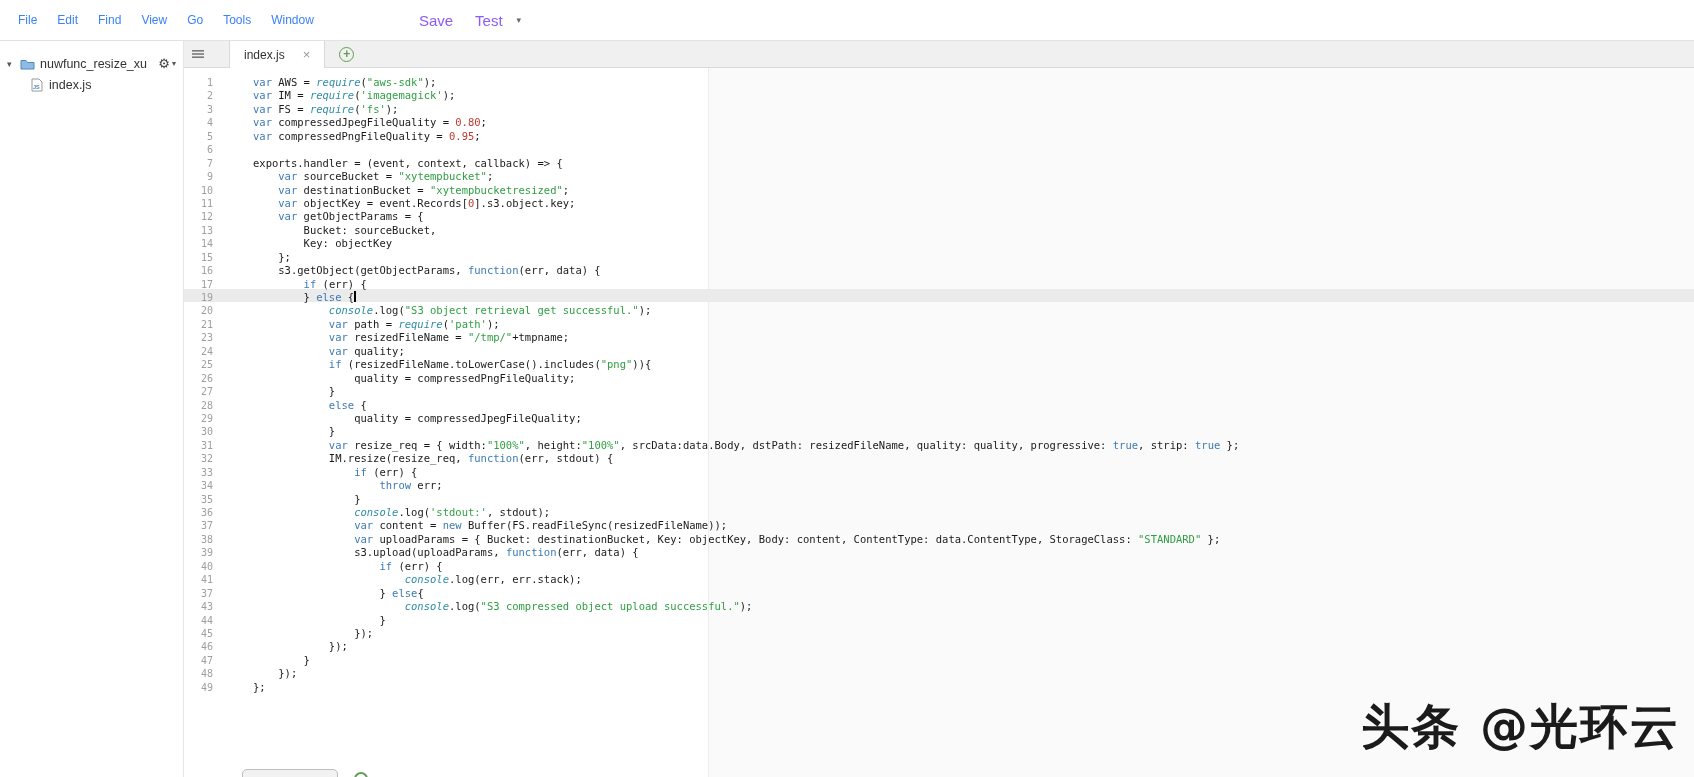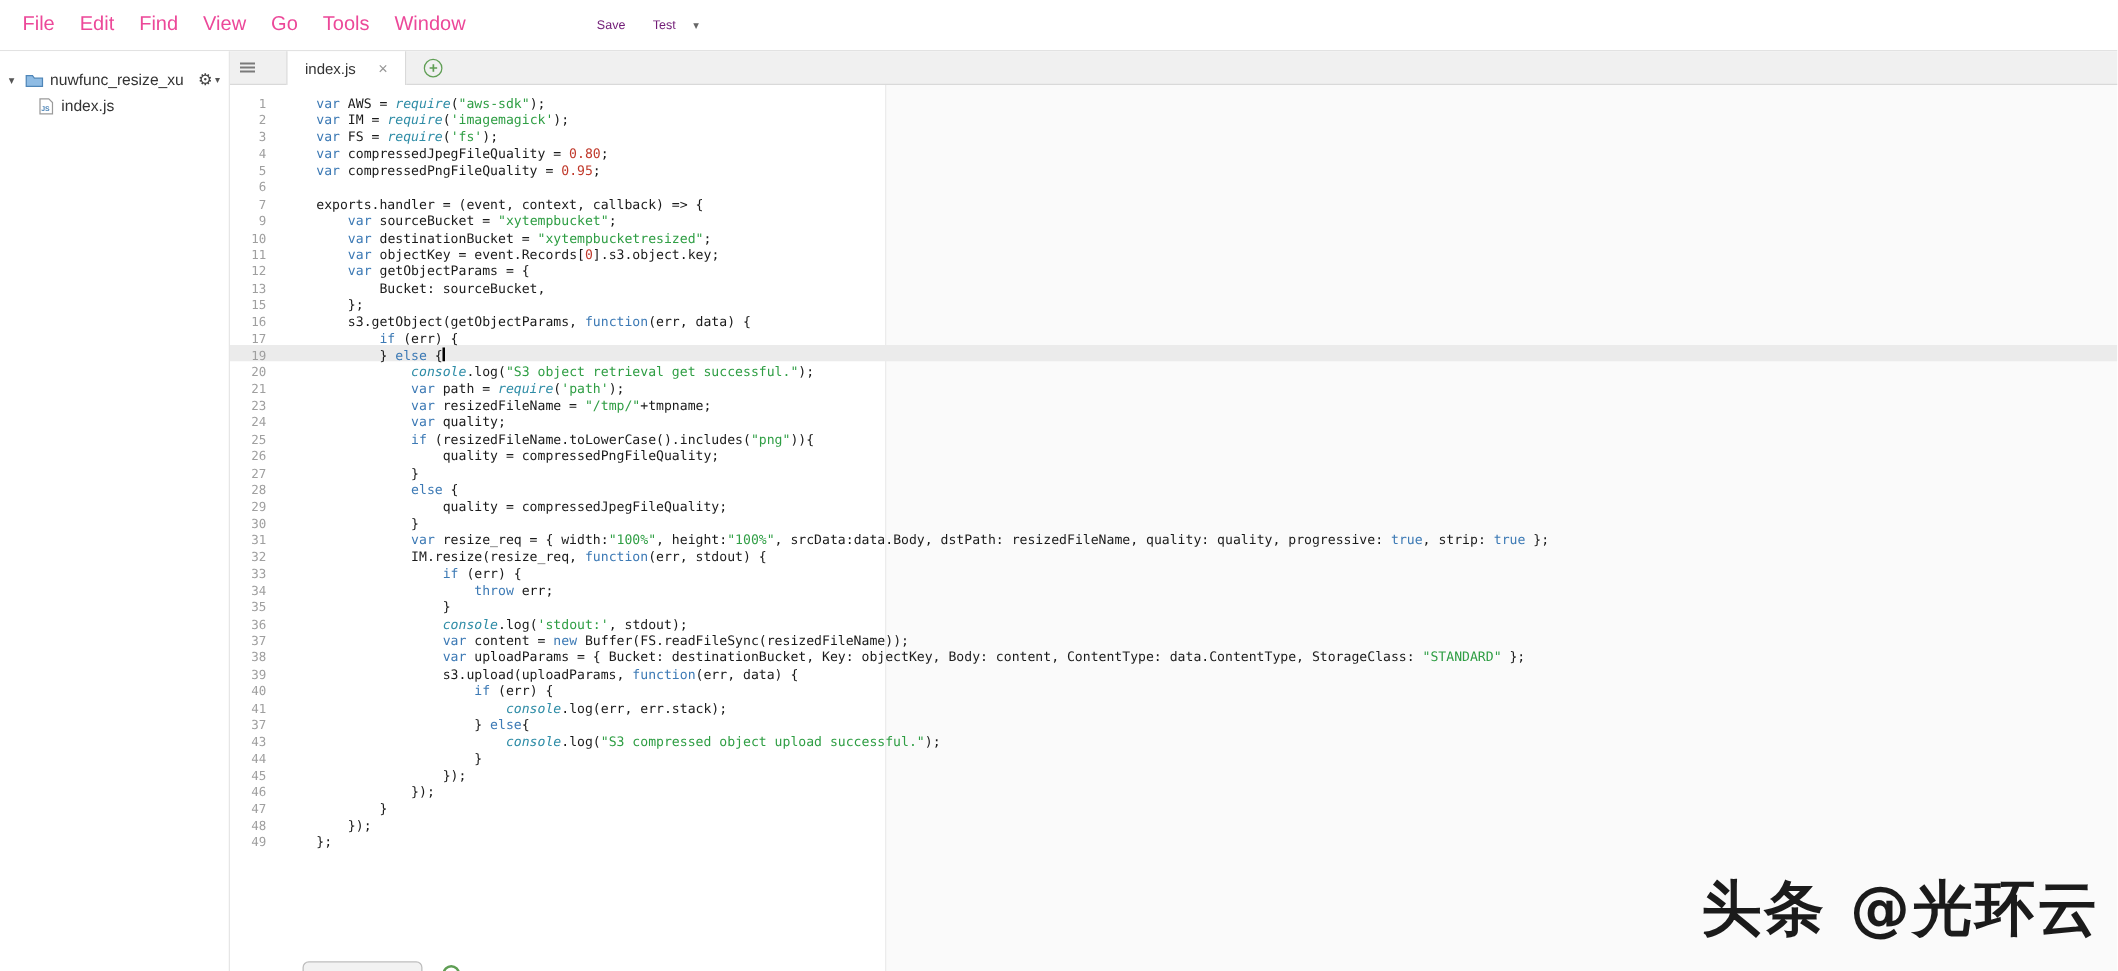--- a/index.html
+++ b/index.html
@@ -4,23 +4,23 @@
 <style>
   * { margin:0; padding:0; box-sizing:border-box; }
   html,body { width:1694px; height:777px; overflow:hidden; background:#fff;
               font-family:"Liberation Sans", sans-serif; }
   #app { position:relative; width:1694px; height:777px; background:#fff; }
 
   
   .menubar { height:41px; border-bottom:1px solid #e2e2e2; display:flex;
              align-items:center; padding-left:8px; background:#fff; }
   .menu-items { display:flex; align-items:center; }
-  .menu-item { padding:0 10px; font-size:16px; color:#ec4899; cursor:default; }
+  .menu-item { padding:0 10px; font-size:12px; color:#3b82f6; cursor:default; }
   .runbar { display:flex; align-items:center; margin-left:84px; }
-  .run-btn { padding:0 11px; font-size:10px; color:#701a75; cursor:default; }
+  .run-btn { padding:0 11px; font-size:15px; color:#8b5cf6; cursor:default; }
   .caret { font-size:9px; color:#666; margin-left:3px; }
 
   
   .body-row { display:flex; height:736px; }
 
   
   .sidebar { width:184px; border-right:1px solid #e6e6e6; padding-top:12px; background:#fff; }
   .tree-row { display:flex; align-items:center; height:21px; padding:0 7px;
               font-size:12.5px; color:#333; }
   .tree-caret { font-size:9px; color:#555; width:13px; }
@@ -147,20 +147,21 @@
             <div class="row"><span class="gut">3</span><span class="code"><span class="k">var</span><span class="p"> FS = </span><span class="f">require</span><span class="p">(</span><span class="s">'fs'</span><span class="p">);</span></span></div>
             <div class="row"><span class="gut">4</span><span class="code"><span class="k">var</span><span class="p"> compressedJpegFileQuality = </span><span class="n">0.80</span><span class="p">;</span></span></div>
             <div class="row"><span class="gut">5</span><span class="code"><span class="k">var</span><span class="p"> compressedPngFileQuality = </span><span class="n">0.95</span><span class="p">;</span></span></div>
             <div class="row"><span class="gut">6</span><span class="code"></span></div>
             <div class="row"><span class="gut">7</span><span class="code"><span class="p">exports.handler = (event, context, callback) =&gt; {</span></span></div>
             <div class="row"><span class="gut">9</span><span class="code"><span class="p">    </span><span class="k">var</span><span class="p"> sourceBucket = </span><span class="s">"xytempbucket"</span><span class="p">;</span></span></div>
             <div class="row"><span class="gut">10</span><span class="code"><span class="p">    </span><span class="k">var</span><span class="p"> destinationBucket = </span><span class="s">"xytempbucketresized"</span><span class="p">;</span></span></div>
             <div class="row"><span class="gut">11</span><span class="code"><span class="p">    </span><span class="k">var</span><span class="p"> objectKey = event.Records[</span><span class="n">0</span><span class="p">].s3.object.key;</span></span></div>
             <div class="row"><span class="gut">12</span><span class="code"><span class="p">    </span><span class="k">var</span><span class="p"> getObjectParams = {</span></span></div>
             <div class="row"><span class="gut">13</span><span class="code"><span class="p">        Bucket: sourceBucket,</span></span></div>
+            <div class="row"><span class="gut">14</span><span class="code"><span class="p">        Key: objectKey</span></span></div>
             <div class="row"><span class="gut">15</span><span class="code"><span class="p">    };</span></span></div>
             <div class="row"><span class="gut">16</span><span class="code"><span class="p">    s3.getObject(getObjectParams, </span><span class="k">function</span><span class="p">(err, data) {</span></span></div>
             <div class="row"><span class="gut">17</span><span class="code"><span class="p">        </span><span class="k">if</span><span class="p"> (err) {</span></span></div>
             <div class="row active"><span class="gut">19</span><span class="code"><span class="p">        } </span><span class="k">else</span><span class="p"> {</span><span class="cursor"></span></span></div>
             <div class="row"><span class="gut">20</span><span class="code"><span class="p">            </span><span class="f">console</span><span class="p">.log(</span><span class="s">"S3 object retrieval get successful."</span><span class="p">);</span></span></div>
             <div class="row"><span class="gut">21</span><span class="code"><span class="p">            </span><span class="k">var</span><span class="p"> path = </span><span class="f">require</span><span class="p">(</span><span class="s">'path'</span><span class="p">);</span></span></div>
             <div class="row"><span class="gut">23</span><span class="code"><span class="p">            </span><span class="k">var</span><span class="p"> resizedFileName = </span><span class="s">"/tmp/"</span><span class="p">+tmpname;</span></span></div>
             <div class="row"><span class="gut">24</span><span class="code"><span class="p">            </span><span class="k">var</span><span class="p"> quality;</span></span></div>
             <div class="row"><span class="gut">25</span><span class="code"><span class="p">            </span><span class="k">if</span><span class="p"> (resizedFileName.toLowerCase().includes(</span><span class="s">"png"</span><span class="p">)){</span></span></div>
             <div class="row"><span class="gut">26</span><span class="code"><span class="p">                quality = compressedPngFileQuality;</span></span></div>

